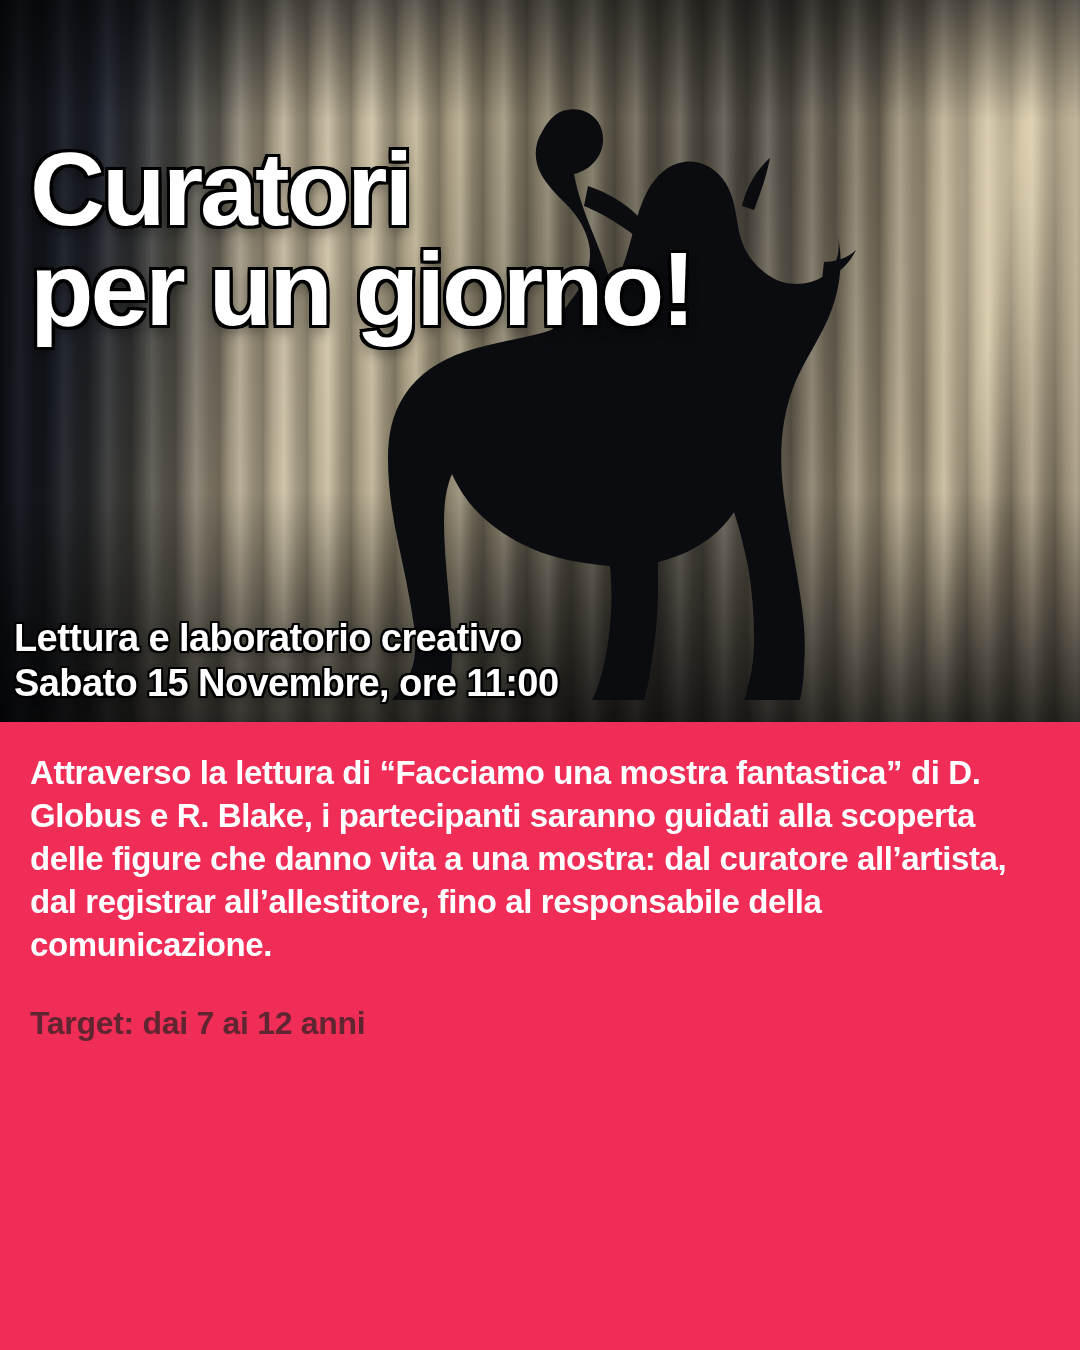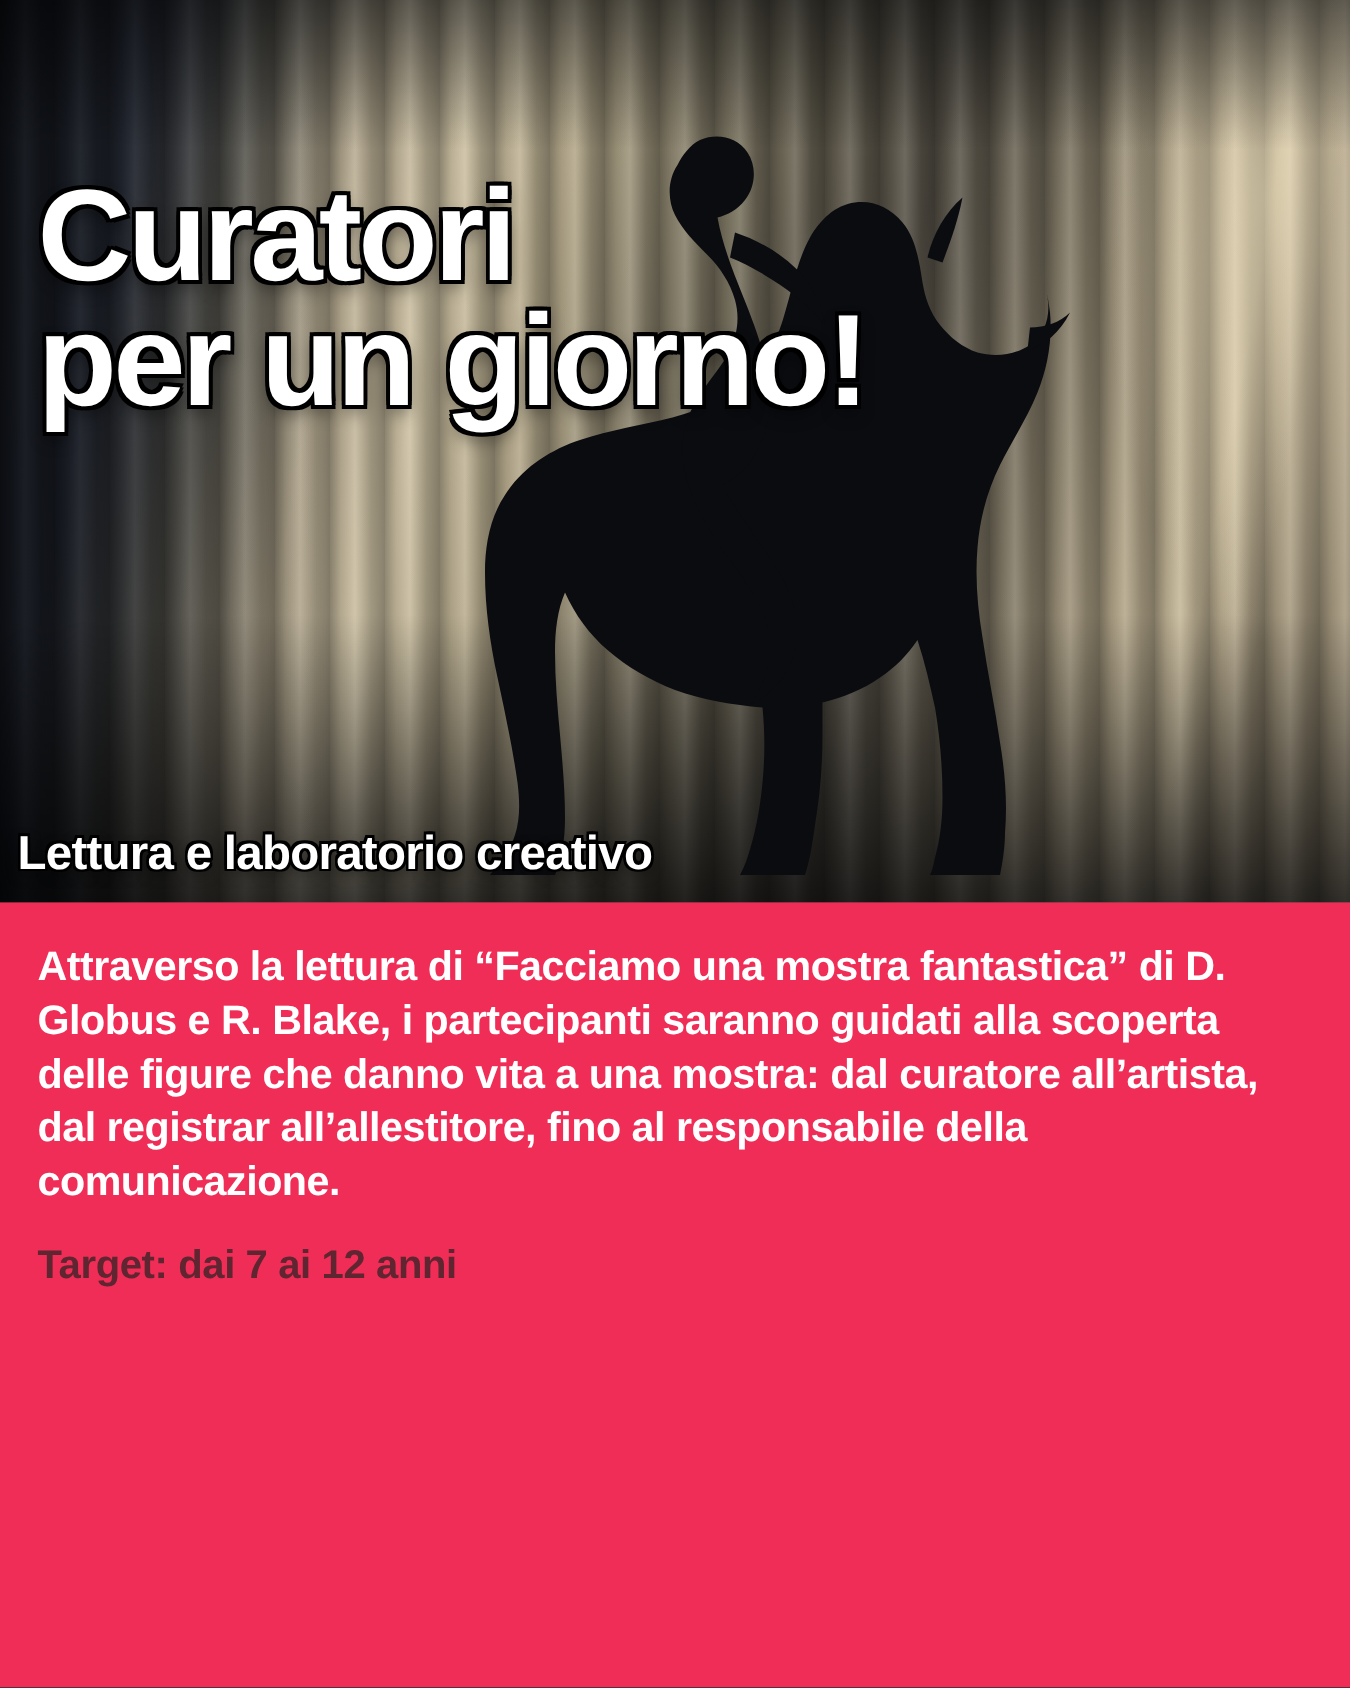--- a/index.html
+++ b/index.html
@@ -153,21 +153,21 @@
     color: #ffffff;
     font-size: 33px;
     line-height: 1.30;
     font-weight: 700;
     letter-spacing: -0.4px;
     margin-bottom: 24px;
   }
   .para:last-of-type { margin-bottom: 0; }
 
   .meta {
-    margin-top: 26px;
+    margin-top: 38px;
   }
   .meta-line {
     color: #5f2530;
     font-size: 32px;
     font-weight: 700;
     letter-spacing: -0.3px;
     line-height: 1.2;
     margin-bottom: 22px;
   }
 </style>
@@ -269,20 +269,21 @@
       </svg>
     </div>
 
     <div class="title-block">
       <div class="title-line">Curatori</div>
       <div class="title-line">per un giorno!</div>
     </div>
 
     <div class="subtitle-block">
       <div class="subtitle-line">Lettura e laboratorio creativo</div>
+      <div class="subtitle-line">Sabato 15 Novembre, ore 11:00</div>
     </div>
   </div>
 
   <div class="body-panel">
     <p class="para">Attraverso la lettura di “Facciamo una mostra fantastica” di D. Globus e R. Blake, i partecipanti saranno guidati alla scoperta delle figure che danno vita a una mostra: dal curatore all’artista, dal registrar all’allestitore, fino al responsabile della comunicazione.</p>
 
     <div class="meta">
       <div class="meta-line">Target: dai 7 ai 12 anni</div>
     </div>
   </div>

